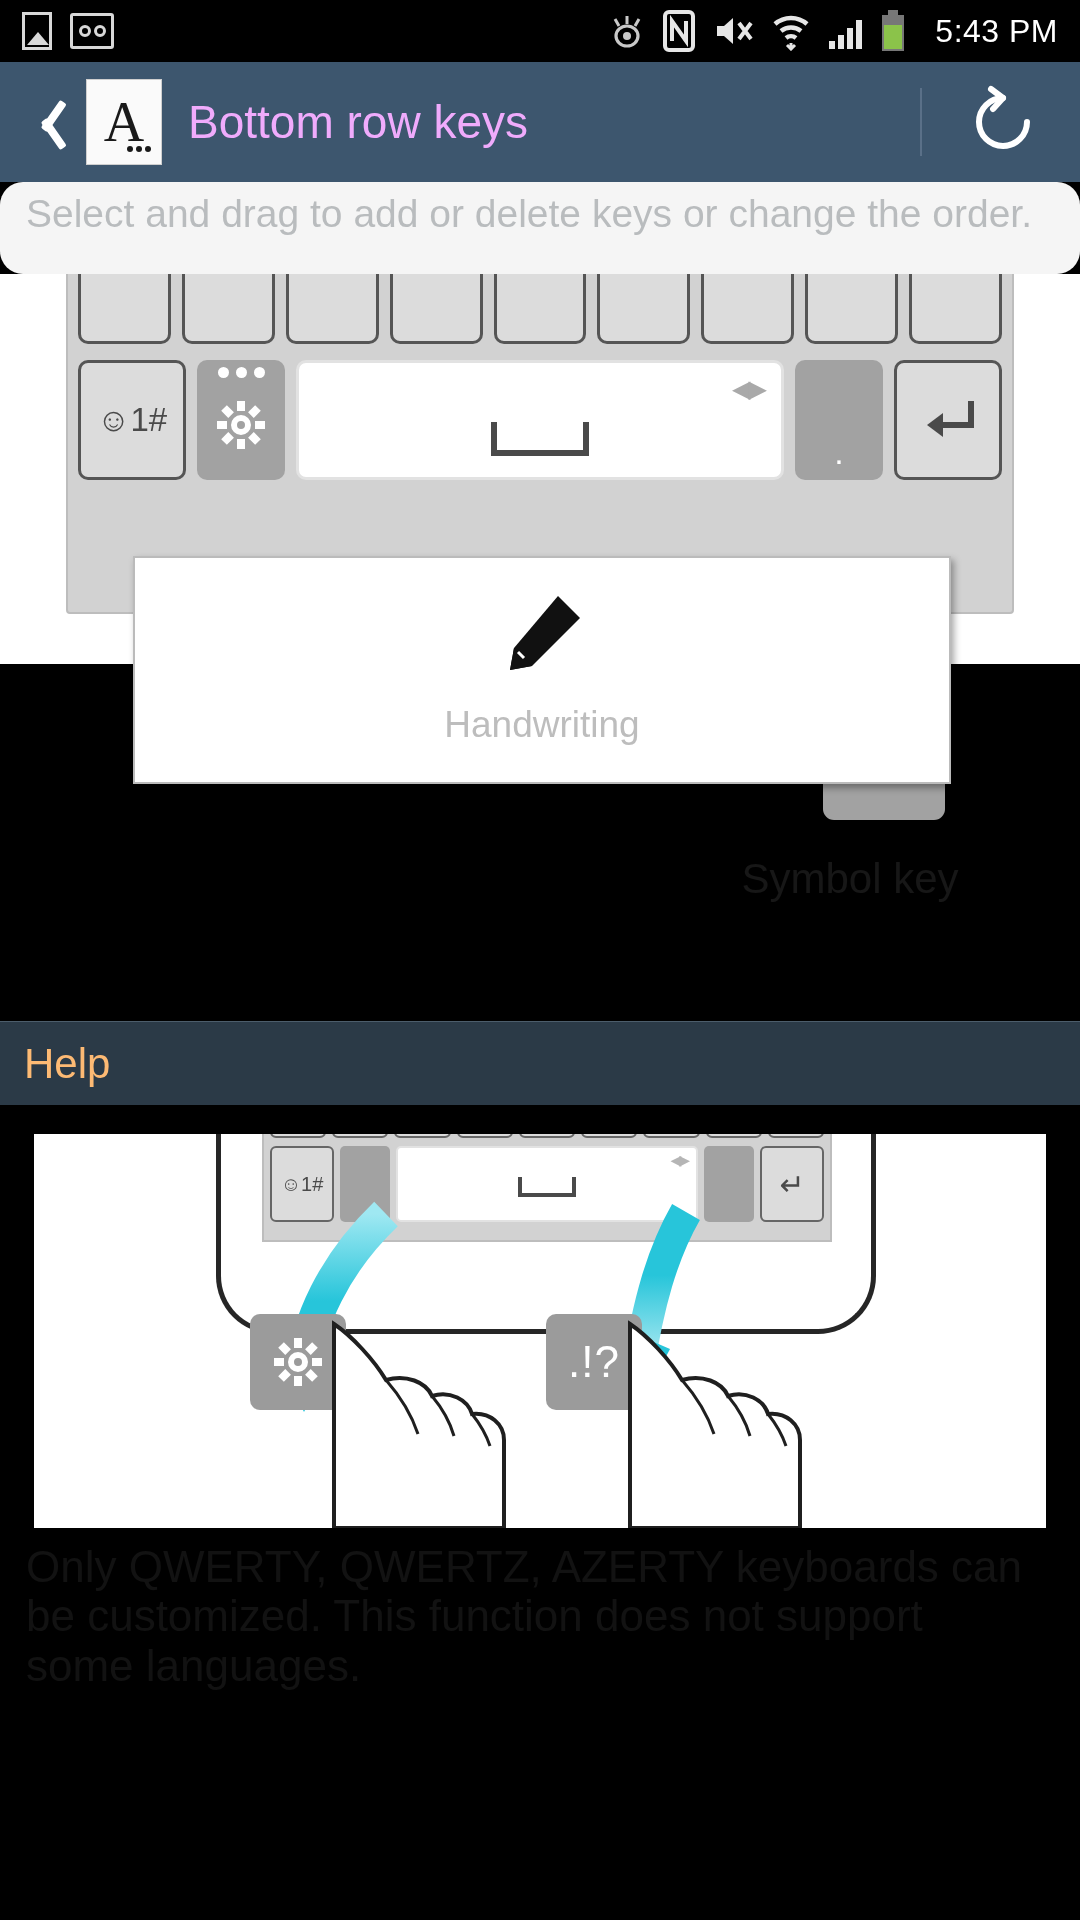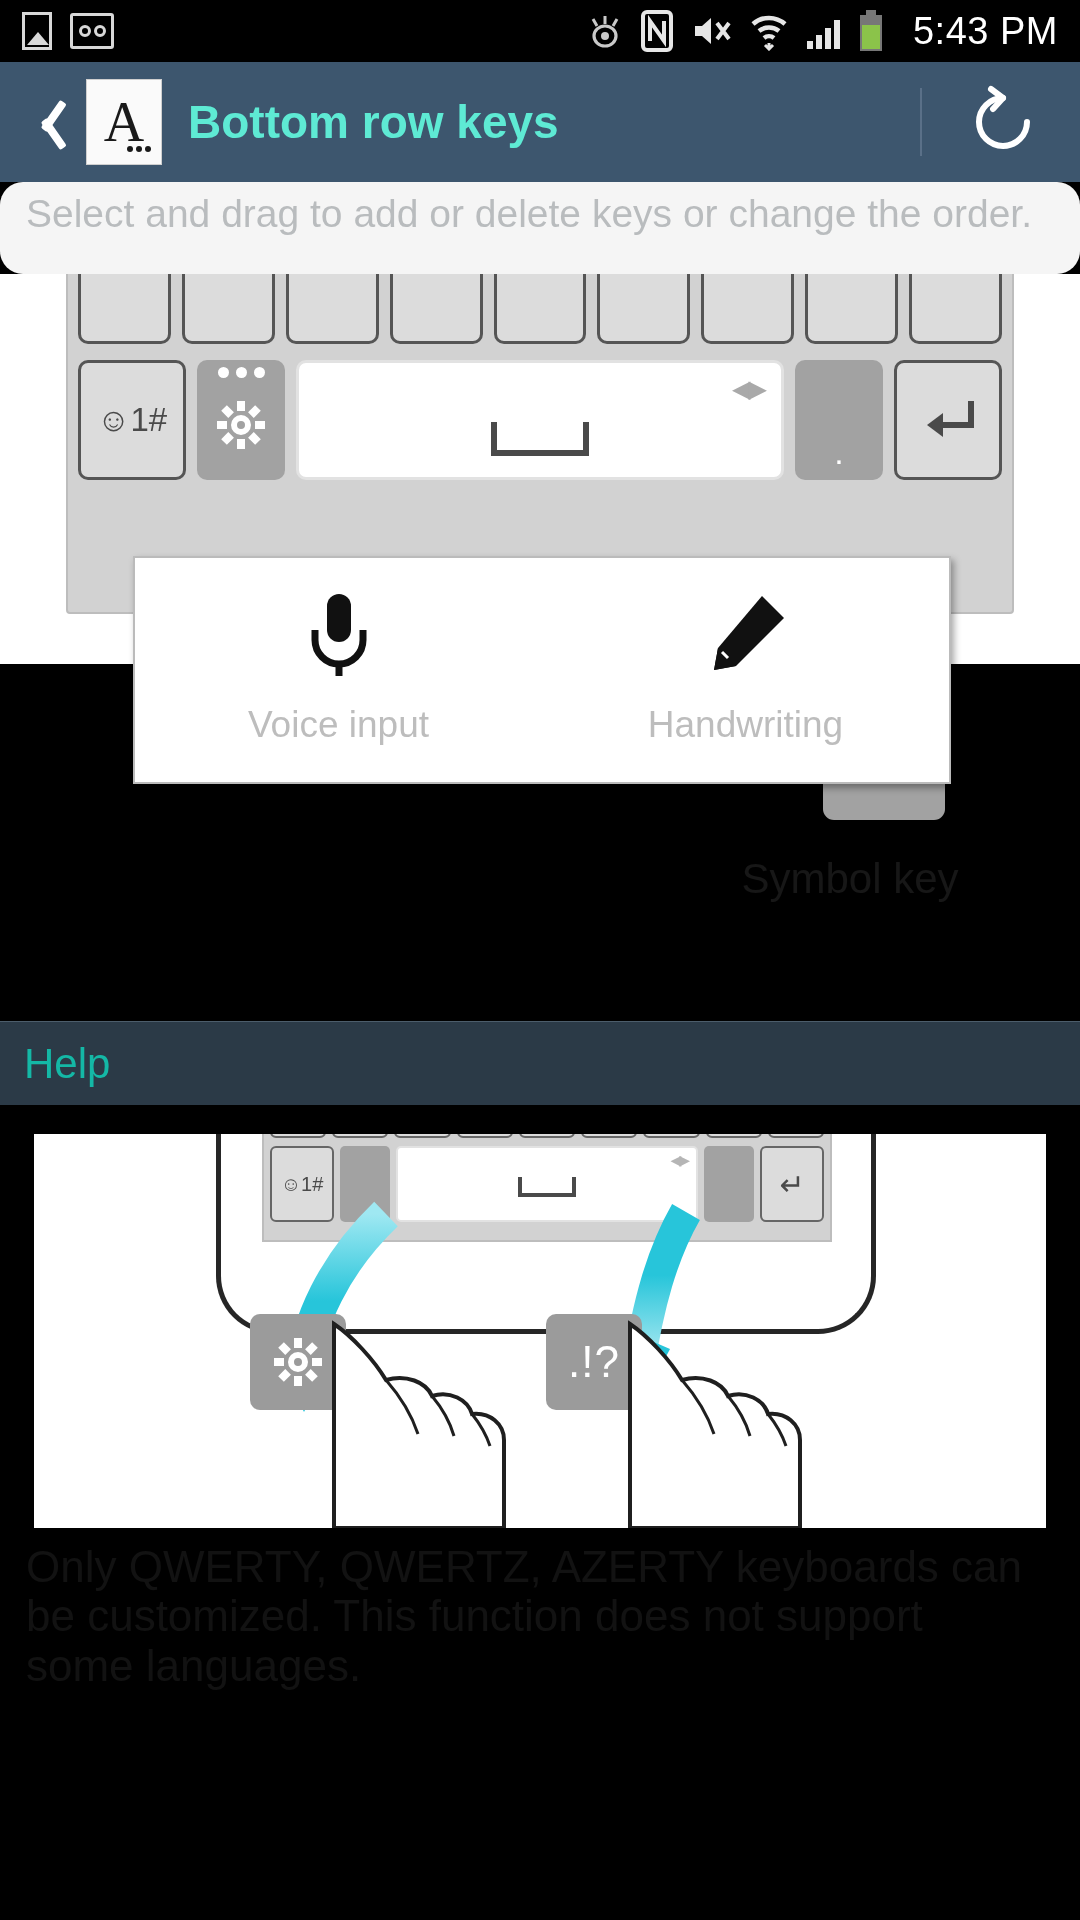--- a/index.html
+++ b/index.html
@@ -6,21 +6,21 @@
   html,body { width:1080px; height:1920px; background:#000; overflow:hidden; }
   body { font-family:"Liberation Sans", sans-serif; }
 
   
   .status-bar{
     position:absolute; top:0; left:0; width:1080px; height:62px;
     background:#000; display:flex; align-items:center; padding:0 22px;
   }
   .sb-left{ display:flex; align-items:center; gap:18px; }
   .sb-right{ display:flex; align-items:center; gap:14px; margin-left:auto; }
-  .sb-time{ color:#fff; font-size:38px; letter-spacing:0.5px; margin-left:14px; font-weight:400;}
+  .sb-time{ color:#fff; font-size:32px; letter-spacing:0.5px; margin-left:14px; font-weight:400;}
 
   .ic-image{ width:30px; height:38px; border:3px solid #d8d8d8; position:relative; background:#000;}
   .ic-image::after{ content:""; position:absolute; left:2px; bottom:2px; width:0; height:0;
      border-left:11px solid transparent; border-right:11px solid transparent; border-bottom:13px solid #d8d8d8;}
   .ic-vmail{ width:44px; height:36px; border:3px solid #d8d8d8; border-radius:3px; display:flex;
      align-items:center; justify-content:center; gap:3px;}
   .ic-vmail i{ width:12px; height:12px; border:3px solid #d8d8d8; border-radius:50%; display:block;}
 
   
   .action-bar{
@@ -32,21 +32,21 @@
      content:""; position:absolute; left:14px; width:8px; height:34px; background:#fff; border-radius:2px;}
   .back-chevron::before{ top:6px;  transform:rotate(35deg); transform-origin:bottom center;}
   .back-chevron::after{  top:30px; transform:rotate(-35deg); transform-origin:top center;}
 
   .app-icon{ width:76px; height:86px; background:#fafafa; border:1px solid #cfcfcf; margin-left:14px;
      display:flex; align-items:center; justify-content:center; position:relative; flex:0 0 auto;}
   .app-icon .ch{ font-family:"Liberation Serif", serif; font-size:56px; color:#1a1a1a; line-height:1; }
   .app-icon .dots{ position:absolute; right:10px; bottom:12px; display:flex; gap:3px; }
   .app-icon .dots i{ width:6px;height:6px;background:#1a1a1a;border-radius:50%;display:block;}
 
-  .ab-title{ color:#5eead4; font-size:46px; margin-left:26px; white-space:nowrap; flex:1 1 auto;font-weight:bold;}
+  .ab-title{ color:#f0abfc; font-size:46px; margin-left:26px; white-space:nowrap; flex:1 1 auto;}
   .ab-divider{ width:2px; height:68px; background:#5a7088; margin-right:44px; flex:0 0 auto;}
   .reset-icon{ width:74px; height:74px; position:relative; flex:0 0 auto; margin-right:14px; cursor:pointer;}
   .reset-icon svg{ display:block; }
 
   
   .instruction{
     position:absolute; top:182px; left:0; width:1080px; height:92px;
     background:#f5f5f5; color:#b9bcbe; font-size:39px; line-height:1.22;
     padding:8px 26px 0 26px; overflow:hidden;border-radius:23px;
   }
@@ -104,21 +104,21 @@
     position:absolute; left:640px; top:855px; width:420px; text-align:center;
     color:#171717; font-size:42px; z-index:4;
   }
 
   
   .help-header{
     position:absolute; left:0; top:1021px; width:1080px; height:84px;
     background:#2b3a47; border-top:1px solid #4c5d6b;
     display:flex; align-items:center; padding:0 24px;
   }
-  .help-header .t{ color:#14b8a6; font-size:42px; }
+  .help-header .t{ color:#fdba74; font-size:42px; }
 
   
   .help-illus{
     position:absolute; left:34px; top:1134px; width:1012px; height:394px;
     background:#fff; overflow:hidden;
   }
   .hi-kb{
     position:absolute; left:228px; top:-62px; width:570px; height:170px;
     background:#d2d2d2; border:2px solid #bdbdbd; padding:6px;
   }
@@ -266,30 +266,20 @@
   <span class="d">
       <i></i>
       <i></i>
       <i></i>
     </span>
 </div>
 <div class="sym-label">Symbol key</div>
 
 <div class="popup">
 
-  <div class="popup-item">
-    <span class="glyph">
-      <svg width="76" height="92" viewBox="0 0 76 92">
-        <rect x="26" y="6" width="24" height="48" rx="12" fill="#111"></rect>
-        <path d="M14 42 L14 52 A24 24 0 0 0 62 52 L62 42" fill="none" stroke="#111" stroke-width="7"></path>
-        <path d="M38 76 L38 88" stroke="#111" stroke-width="7"></path>
-      </svg>
-    </span>
-    <span class="lbl">Voice input</span>
-  </div>
 
   <div class="popup-item">
     <span class="glyph">
       <svg width="92" height="92" viewBox="0 0 92 92">
         <path d="M62 8 L84 30 L36 78 L14 82 L18 60 Z" fill="#111"></path>
         <path d="M18 60 L36 78 L14 82 Z" fill="#111"></path>
         <path d="M22 64 L28 70" stroke="#fff" stroke-width="3"></path>
       </svg>
     </span>
     <span class="lbl">Handwriting</span>

